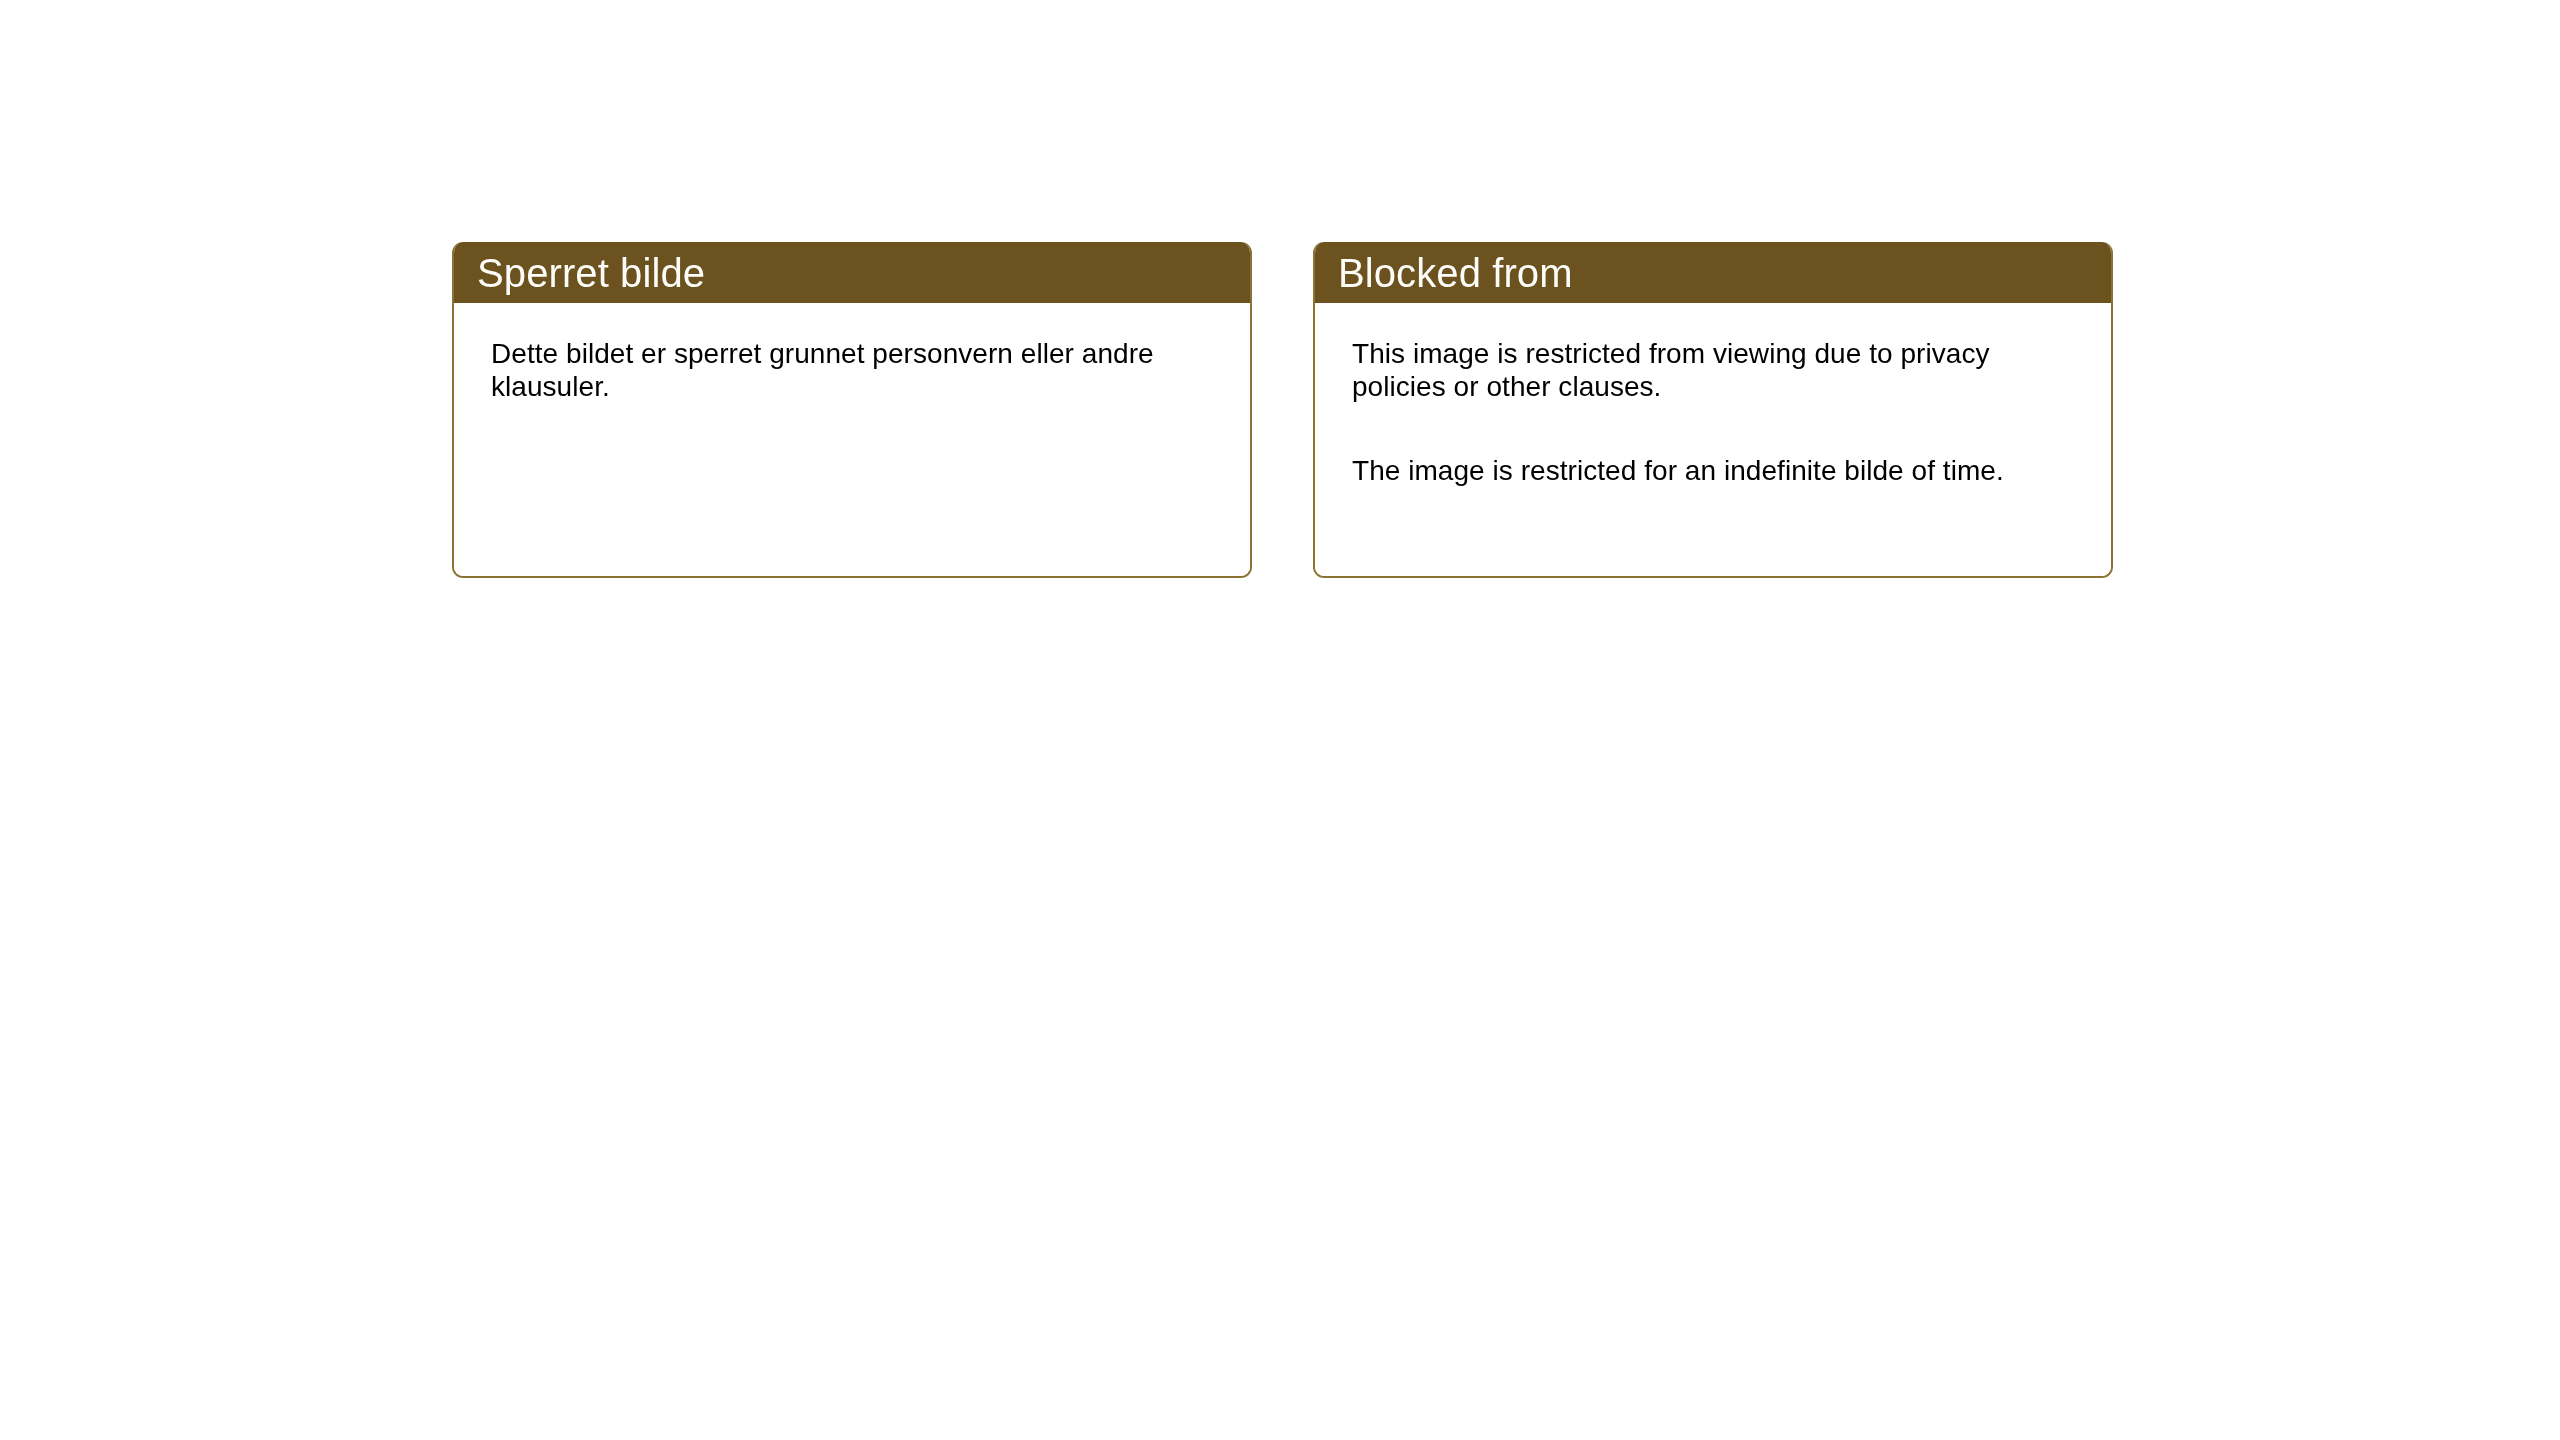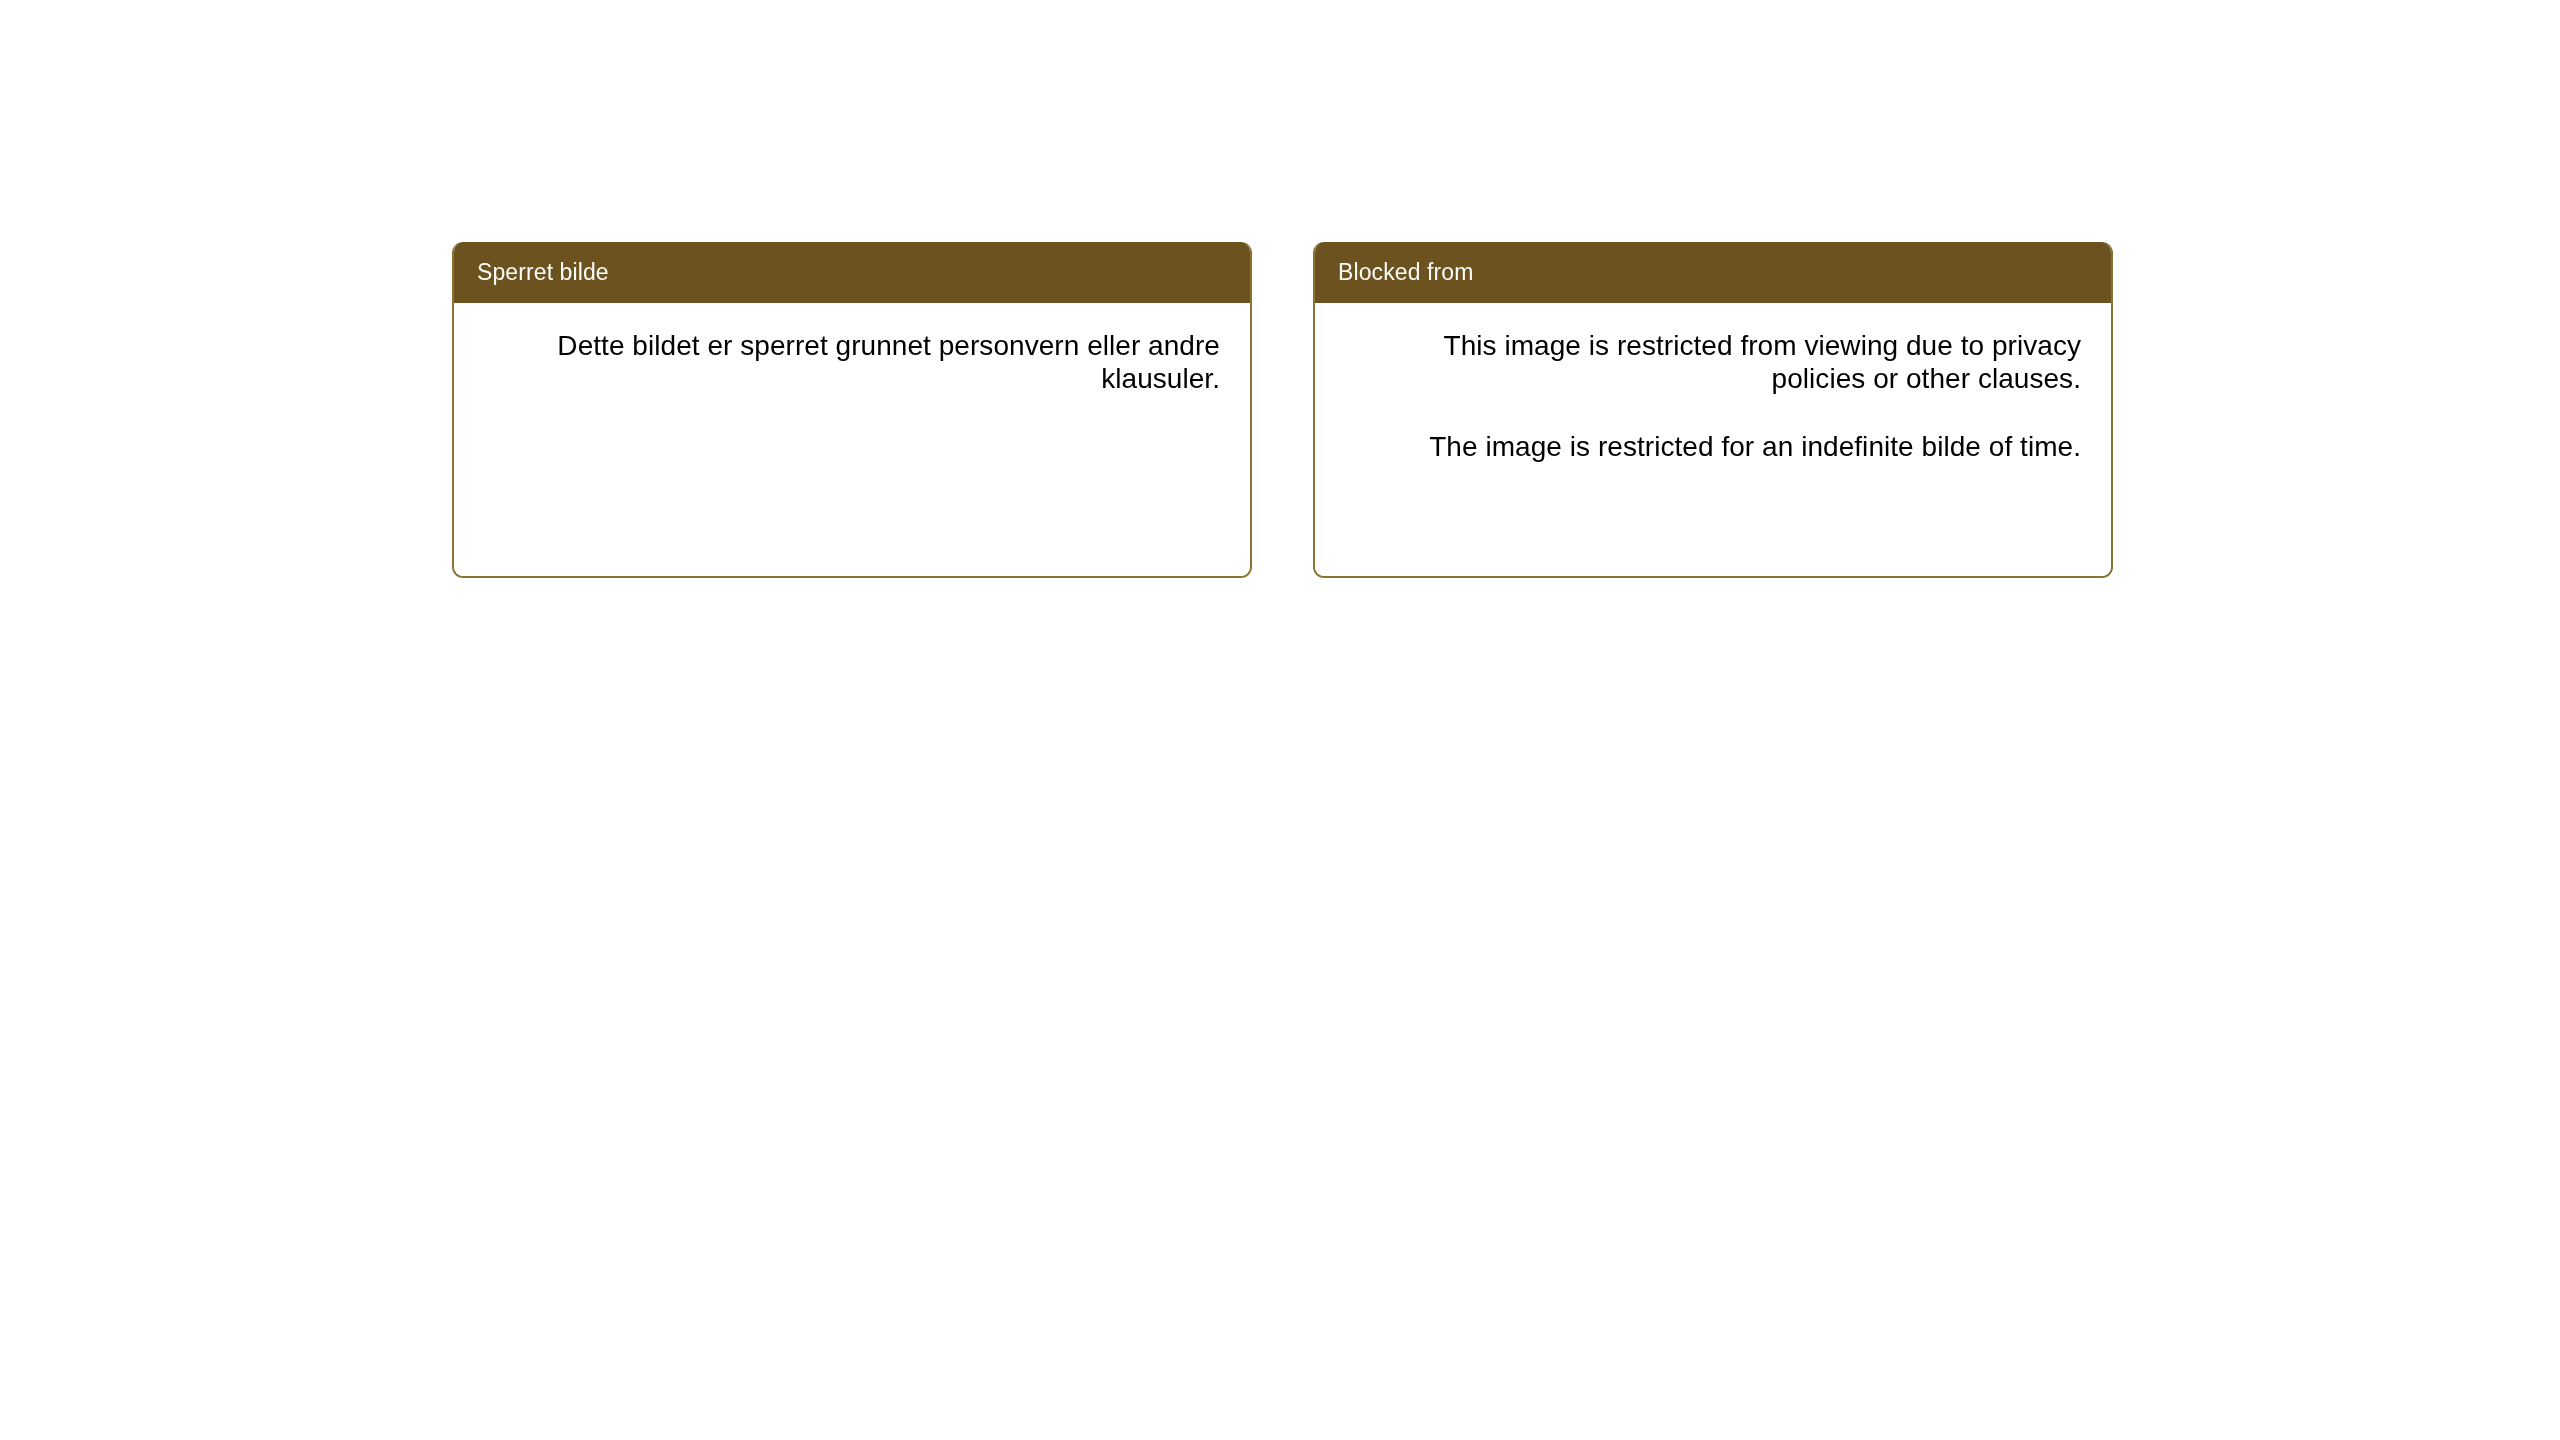--- a/index.html
+++ b/index.html
@@ -52,43 +52,42 @@
     display: flex;
     align-items: center;
     padding: 0 0 0 25px;
     box-sizing: border-box;
     margin: 0 -2px;
   }
 
   .card-title {
     color: #fcfcf8;
     font-family: "Liberation Sans", sans-serif;
-    font-size: 23px;
+    font-size: 40px;
     font-weight: 400;
     line-height: 1;
     letter-spacing: 0.1px;
     white-space: nowrap;
   }
 
   .card-body {
     flex: 1 1 auto;
     padding: 22px 26px 0 25px;
     box-sizing: border-box;
     background: #ffffff;
   }
 
   .body-paragraph {
     color: #000000;
     font-family: "Liberation Sans", sans-serif;
     font-size: 28px;
     font-weight: 400;
     line-height: 1.18;
-    margin: 4px;
+    margin: 12px;
     letter-spacing: 0.05px;
-    text-align: right;
   }
 
   .paragraph-gap {
     height: 27px;
   }
 </style>
 </head>
 <body>
 
 <div class="canvas">

